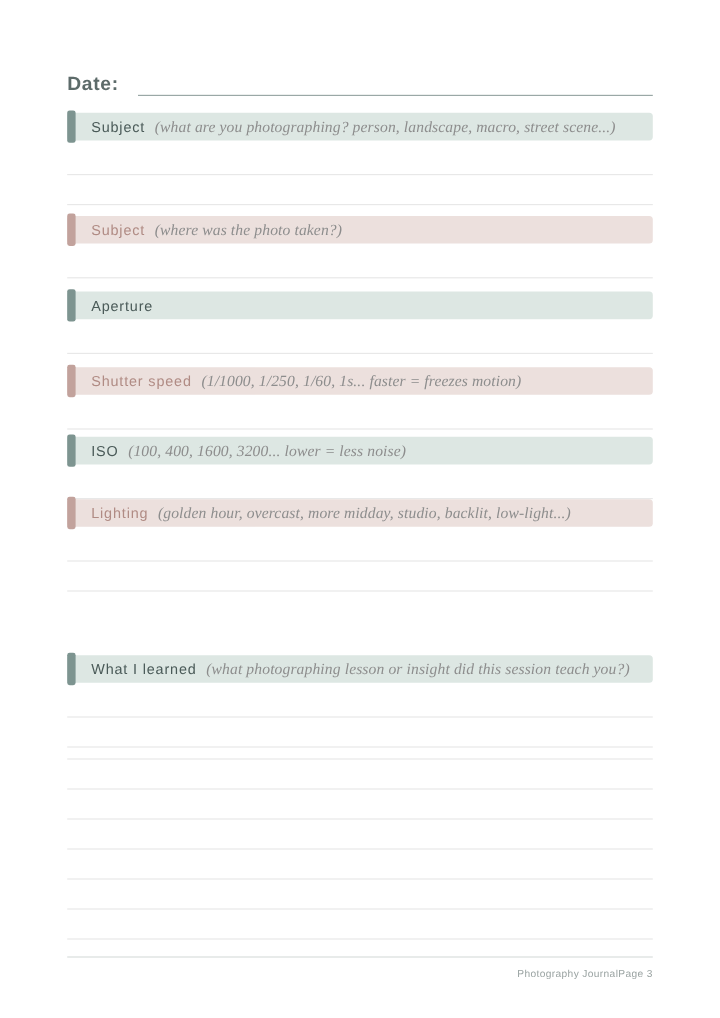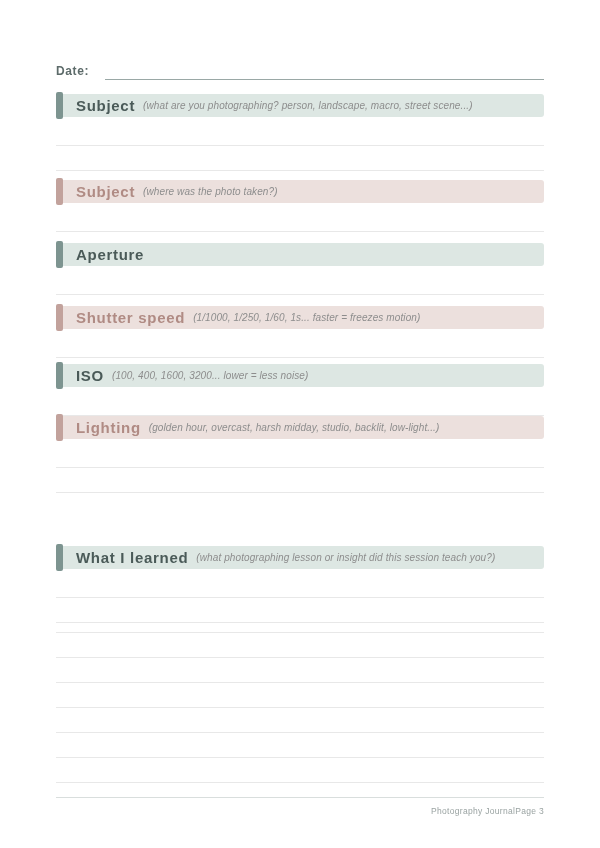--- a/index.html
+++ b/index.html
@@ -26,21 +26,21 @@
   .date-row {
     position: absolute;
     left: 56px;
     top: 58px;
     width: 488px;
     height: 22px;
     display: flex;
     align-items: flex-end;
   }
   .date-label {
-    font-size: 12px;
+    font-size: 16px;
     font-weight: bold;
     letter-spacing: 0.6px;
     color: #5d6b6a;
     line-height: 14px;
     padding-bottom: 2px;
     white-space: nowrap;
   }
   .date-rule {
     flex: 1;
     margin-left: 16px;
@@ -71,35 +71,36 @@
     bottom: -2px;
     width: 7px;
     border-radius: 2px;
   }
   .band-green { background: #dde7e3; }
   .band-rose  { background: #ece0dd; }
   .tab-green  { background: #7d9490; }
   .tab-rose   { background: #c2a29c; }
 
   .sec-title {
-    font-size: 15px;
-    font-weight: bold;
+    font-size: 12px;
+    font-weight: normal;
     letter-spacing: 0.7px;
     white-space: nowrap;
   }
   .title-green { color: #4a5a58; }
   .title-rose  { color: #b08b84; }
 
   .sec-hint {
-    font-size: 10px;
+    font-size: 13px;
     font-style: italic;
     color: #8d8d8d;
     margin-left: 8px;
     white-space: nowrap;
     letter-spacing: 0.1px;
+    font-family: Liberation Serif, serif;
   }
 
   
   .lines { position: relative; }
   .ln {
     height: 25px;
     border-bottom: 1px solid #e8e8e8;
     box-sizing: border-box;
   }
   .ln.first { margin-top: 4px; }
@@ -184,21 +185,21 @@
           <span class="sec-hint">(100, 400, 1600, 3200... lower = less noise)</span>
         </div>
         <div class="lines">
           <div class="ln first"></div>
         </div>
       </div>
       <div class="section" style="top: 416px;">
         <div class="band band-rose">
           <span class="tab tab-rose"></span>
           <span class="sec-title title-rose">Lighting</span>
-          <span class="sec-hint">(golden hour, overcast, harsh midday, studio, backlit, low-light...)</span>
+          <span class="sec-hint">(golden hour, overcast, more midday, studio, backlit, low-light...)</span>
         </div>
         <div class="lines">
           <div class="ln first"></div>
           <div class="ln"></div>
         </div>
       </div>
       <div class="section" style="top: 518px; margin-top: 28px;">
         <div class="band band-green">
           <span class="tab tab-green"></span>
           <span class="sec-title title-green">What I learned</span>

